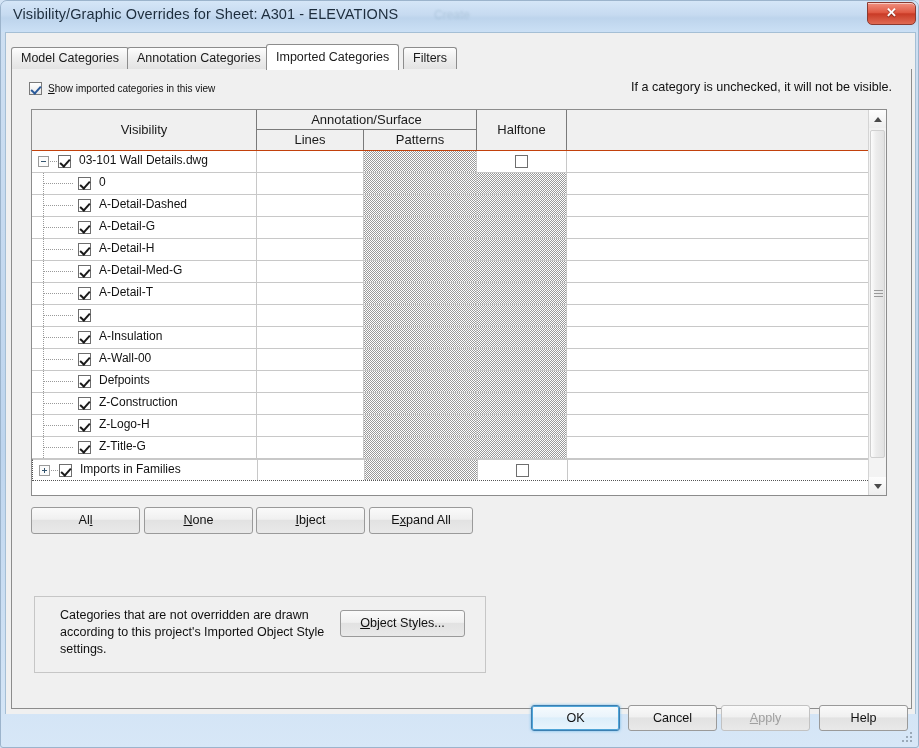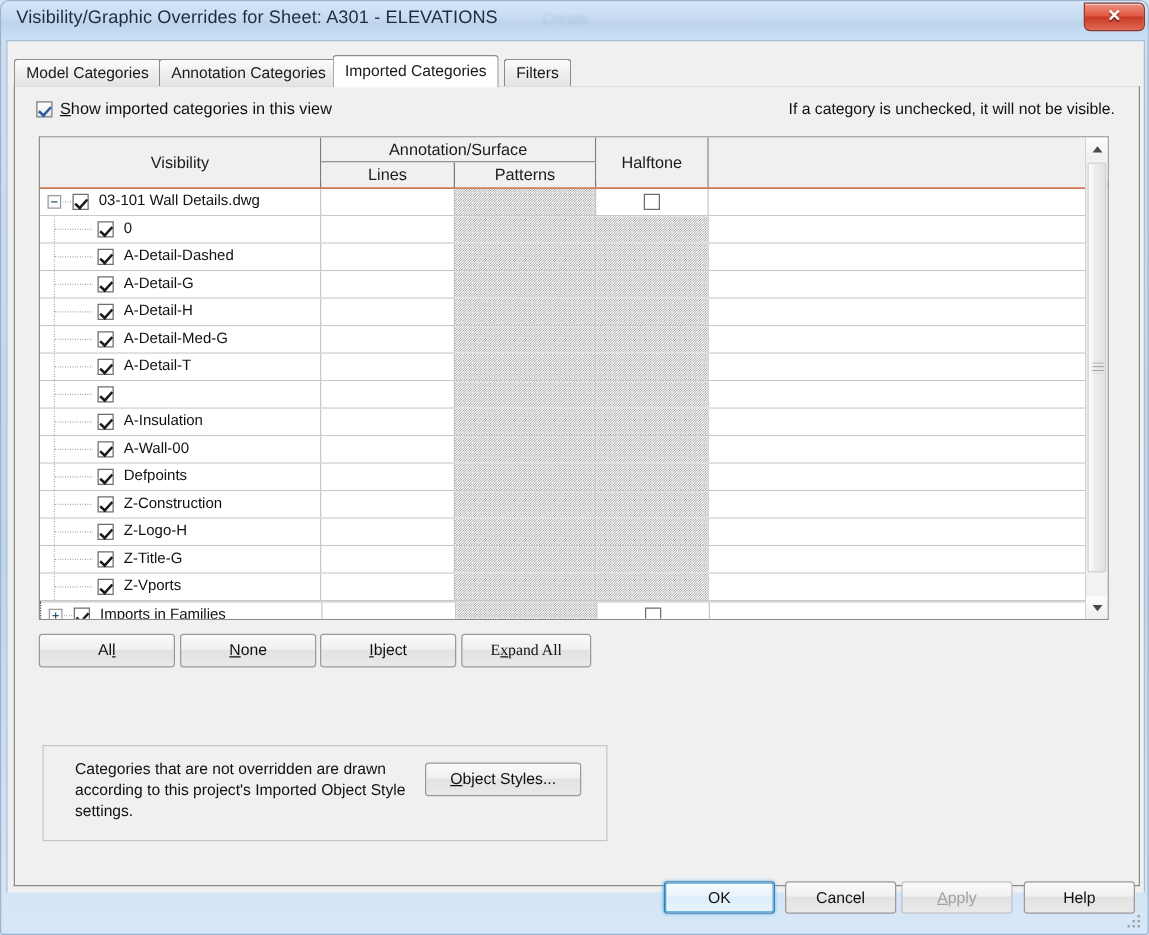--- a/index.html
+++ b/index.html
@@ -144,21 +144,21 @@
   .wincheck.checked::after {
     content: "";
     position: absolute;
     left: 3px; top: 1px;
     width: 4px; height: 8px;
     border: solid #2a5a9a;
     border-width: 0 2px 2px 0;
     transform: rotate(42deg);
   }
   #show-label {
-    font-size: 13px; color: #111;
+    font-size: 10px; color: #111;
     margin-left: 6px;
     vertical-align: 1px;
   }
   #show-label u { text-decoration: underline; }
   #hint-text {
     position: absolute;
     right: 26px; top: 79px;
     font-size: 12.6px;
     color: #111;
     white-space: nowrap;
@@ -172,21 +172,21 @@
     box-sizing: border-box;
     border: 1px solid #8c8c8c;
     background: #ffffff;
     overflow: hidden;
   }
   #thead {
     position: absolute;
     left: 0; top: 0;
     width: 100%; height: 41px;
     background: #f0f0f0;
-    border-bottom: 6px solid #c2410c;
+    border-bottom: 1px solid #c2410c;
     box-sizing: border-box;
   }
   .hcell {
     position: absolute;
     box-sizing: border-box;
     font-size: 13px;
     color: #1a1a1a;
     text-align: center;
     border-right: 1px solid #7a7a7a;
     background: #f0f0f0;
@@ -396,21 +396,21 @@
   .winbtn.disabled { color: #a0a0a0; border-color: #c2c2c2; }
   .winbtn.default {
     border: 1px solid #3c7fb1;
     box-shadow: 0 0 0 1px #4fa5d8 inset, 0 0 3px #70b9e8;
     background: linear-gradient(to bottom, #f6fbfe 0%, #eaf4fb 45%, #dceefa 50%, #e9f5fd 100%);
   }
 
   #btn-all    { left: 30px;  top: 506px; width: 109px; height: 27px; line-height: 25px; }
   #btn-none   { left: 143px; top: 506px; width: 109px; height: 27px; line-height: 25px; }
   #btn-invert { left: 255px; top: 506px; width: 109px; height: 27px; line-height: 25px; }
-  #btn-expand { left: 368px; top: 506px; width: 104px; height: 27px; line-height: 25px; font-family: Liberation Serif, serif; }
+  #btn-expand { left: 368px; top: 506px; width: 104px; height: 27px; line-height: 25px; }
 
   
   #infobox {
     position: absolute;
     left: 33px; top: 595px;
     width: 452px; height: 77px;
     box-sizing: border-box;
     border: 1px solid #c6c6c6;
     background: #f0f0f0;
   }
@@ -642,32 +642,20 @@
           <div class="cell-pat"></div>
           <div class="cell-half shaded"></div>
           <div class="cell-extra"></div>
         </div>
         <div class="row">
           <div class="cell-vis">
             <div class="dotline-v"></div>
             <div class="dotline-h" style="left: 12px; width: 30px;"></div>
             <div class="rowcheck" style="left: 46px;"></div>
             <div class="rowlabel" style="left: 67px;">Z-Title-G</div>
-          </div>
-          <div class="cell-lines"></div>
-          <div class="cell-pat"></div>
-          <div class="cell-half shaded"></div>
-          <div class="cell-extra"></div>
-        </div>
-        <div class="row">
-          <div class="cell-vis">
-            <div class="dotline-v"></div>
-            <div class="dotline-h" style="left: 12px; width: 30px;"></div>
-            <div class="rowcheck" style="left: 46px;"></div>
-            <div class="rowlabel" style="left: 67px;">Z-Vports</div>
           </div>
           <div class="cell-lines"></div>
           <div class="cell-pat"></div>
           <div class="cell-half shaded"></div>
           <div class="cell-extra"></div>
         </div>
         <div class="row focused">
           <div class="cell-vis">
             <div class="expander plus"></div>
             <div class="dotline-h" style="left: 18px; width: 8px;"></div>

